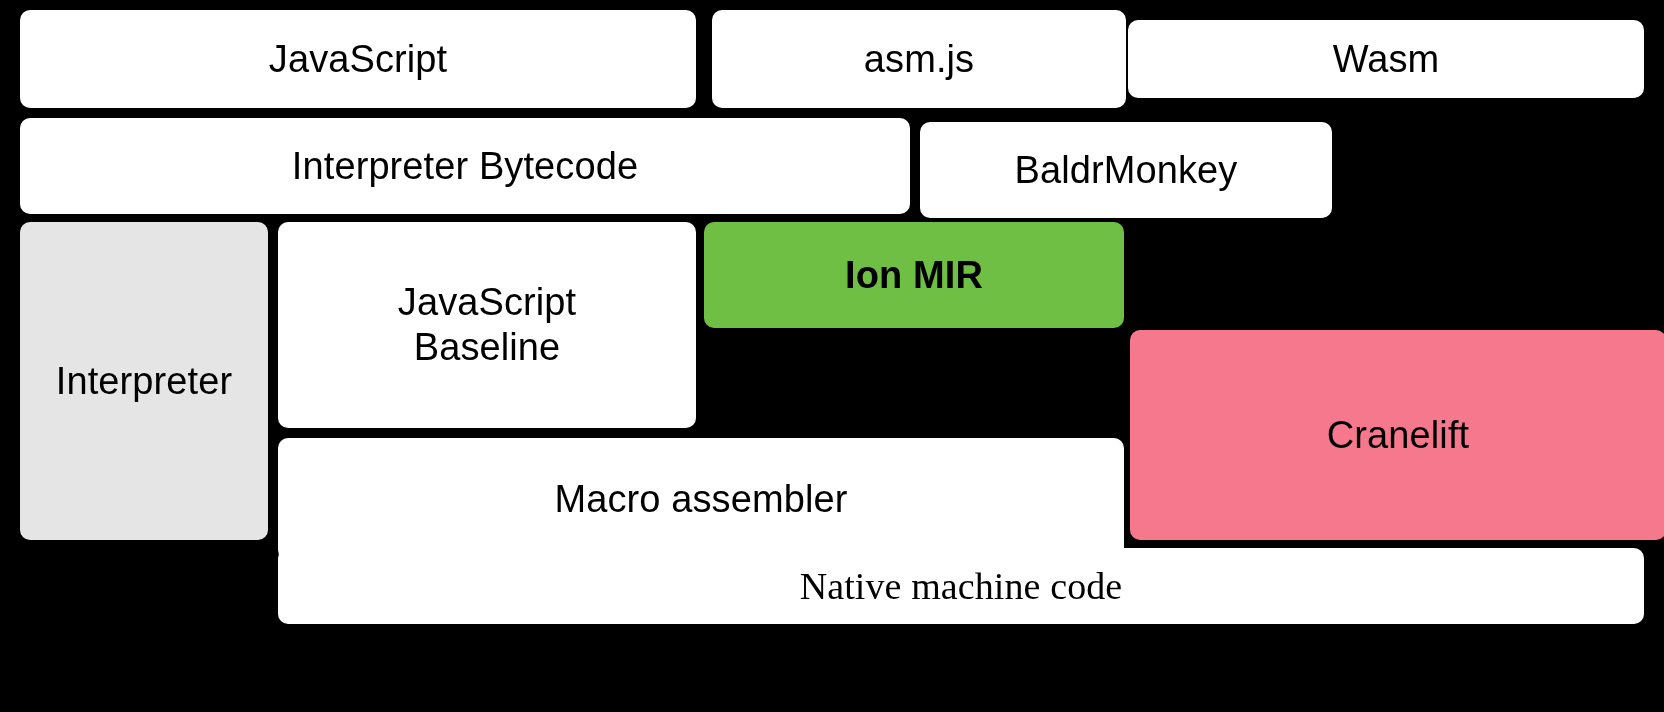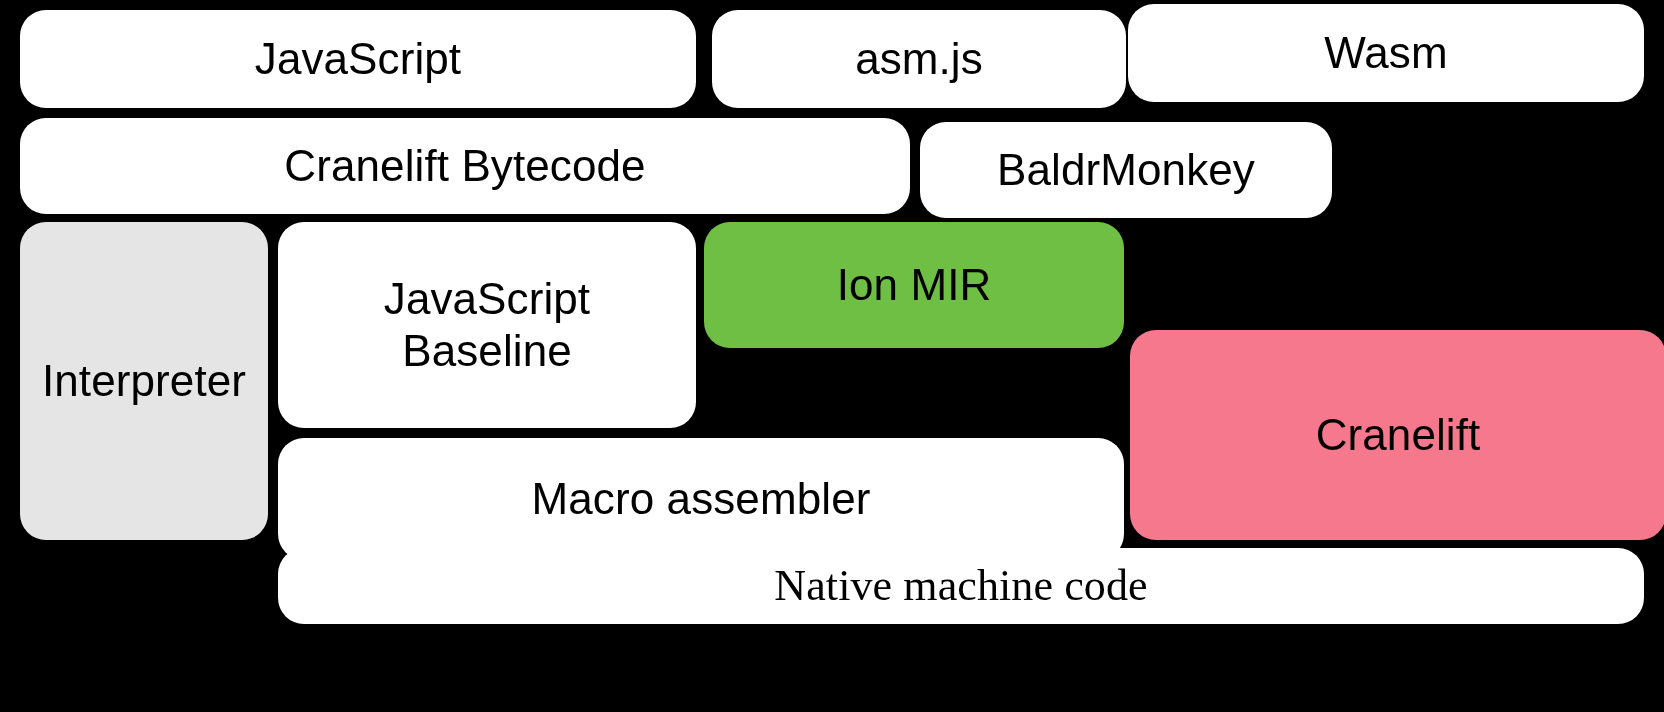--- a/index.html
+++ b/index.html
@@ -20,63 +20,63 @@
   }
   .node {
     position: absolute;
     box-sizing: border-box;
     display: flex;
     align-items: center;
     justify-content: center;
     text-align: center;
     color: #000000;
     line-height: 1.18;
-    border-radius: 26px;
+    border-radius: 10px;
     background: #ffffff;
-    font-size: 44px;
+    font-size: 38px;
     font-weight: 400;
     letter-spacing: 0.1px;
     white-space: pre-line;
     padding: 8px 10px;
   }
   .node.gray   { background: #e5e5e5; }
   .node.green  { background: #6fbf44; }
   .node.pink   { background: #f5788d; }
   .node.white  { background: #ffffff; }
 
   
   .r1-javascript { left: 20px;   top: 10px;  width: 676px; height: 98px;  }
   .r1-asmjs      { left: 704px;  top: 10px;  width: 414px; height: 98px; margin-left: 8px;  }
-  .r1-wasm       { left: 1128px; top: 4px;  width: 516px; height: 98px;  }
+  .r1-wasm       { left: 1128px; top: 20px;  width: 516px; height: 78px;  }
 
   
   .r2-bytecode   { left: 20px;   top: 118px; width: 890px; height: 96px;  }
   .r2-baldr      { left: 920px;  top: 122px; width: 412px; height: 96px;  }
 
   
   .r3-interpreter{ left: 20px;   top: 222px; width: 248px; height: 318px; }
   .r3-baseline   { left: 278px;  top: 222px; width: 418px; height: 206px; }
-  .r3-ionmir     { left: 704px;  top: 222px; width: 420px; height: 126px; }
+  .r3-ionmir     { left: 704px;  top: 222px; width: 420px; height: 106px; font-weight: bold; }
   .r3-ionlir     { left: 704px;  top: 334px; width: 420px; height: 100px; }
   .r3-cranelift  { left: 1130px; top: 330px; width: 536px; height: 210px; }
   .r4-macroasm   { left: 278px;  top: 438px; width: 846px; height: 122px; }
   .r5-native     { left: 278px;  top: 548px; width: 1366px; height: 76px; font-family: Liberation Serif, serif; }
 </style>
 </head>
 <body>
 
 <div id="diagram">
 
   <div class="node white r1-javascript">JavaScript</div>
 
   <div class="node white r1-asmjs">asm.js</div>
 
   <div class="node white r1-wasm">Wasm</div>
 
-  <div class="node white r2-bytecode">Cranelift Bytecode</div>
+  <div class="node white r2-bytecode">Interpreter Bytecode</div>
 
   <div class="node white r2-baldr">BaldrMonkey</div>
 
   <div class="node gray r3-interpreter">Interpreter</div>
 
   <div class="node white r3-baseline">JavaScript
 Baseline</div>
 
   <div class="node green r3-ionmir">Ion MIR</div>
 

